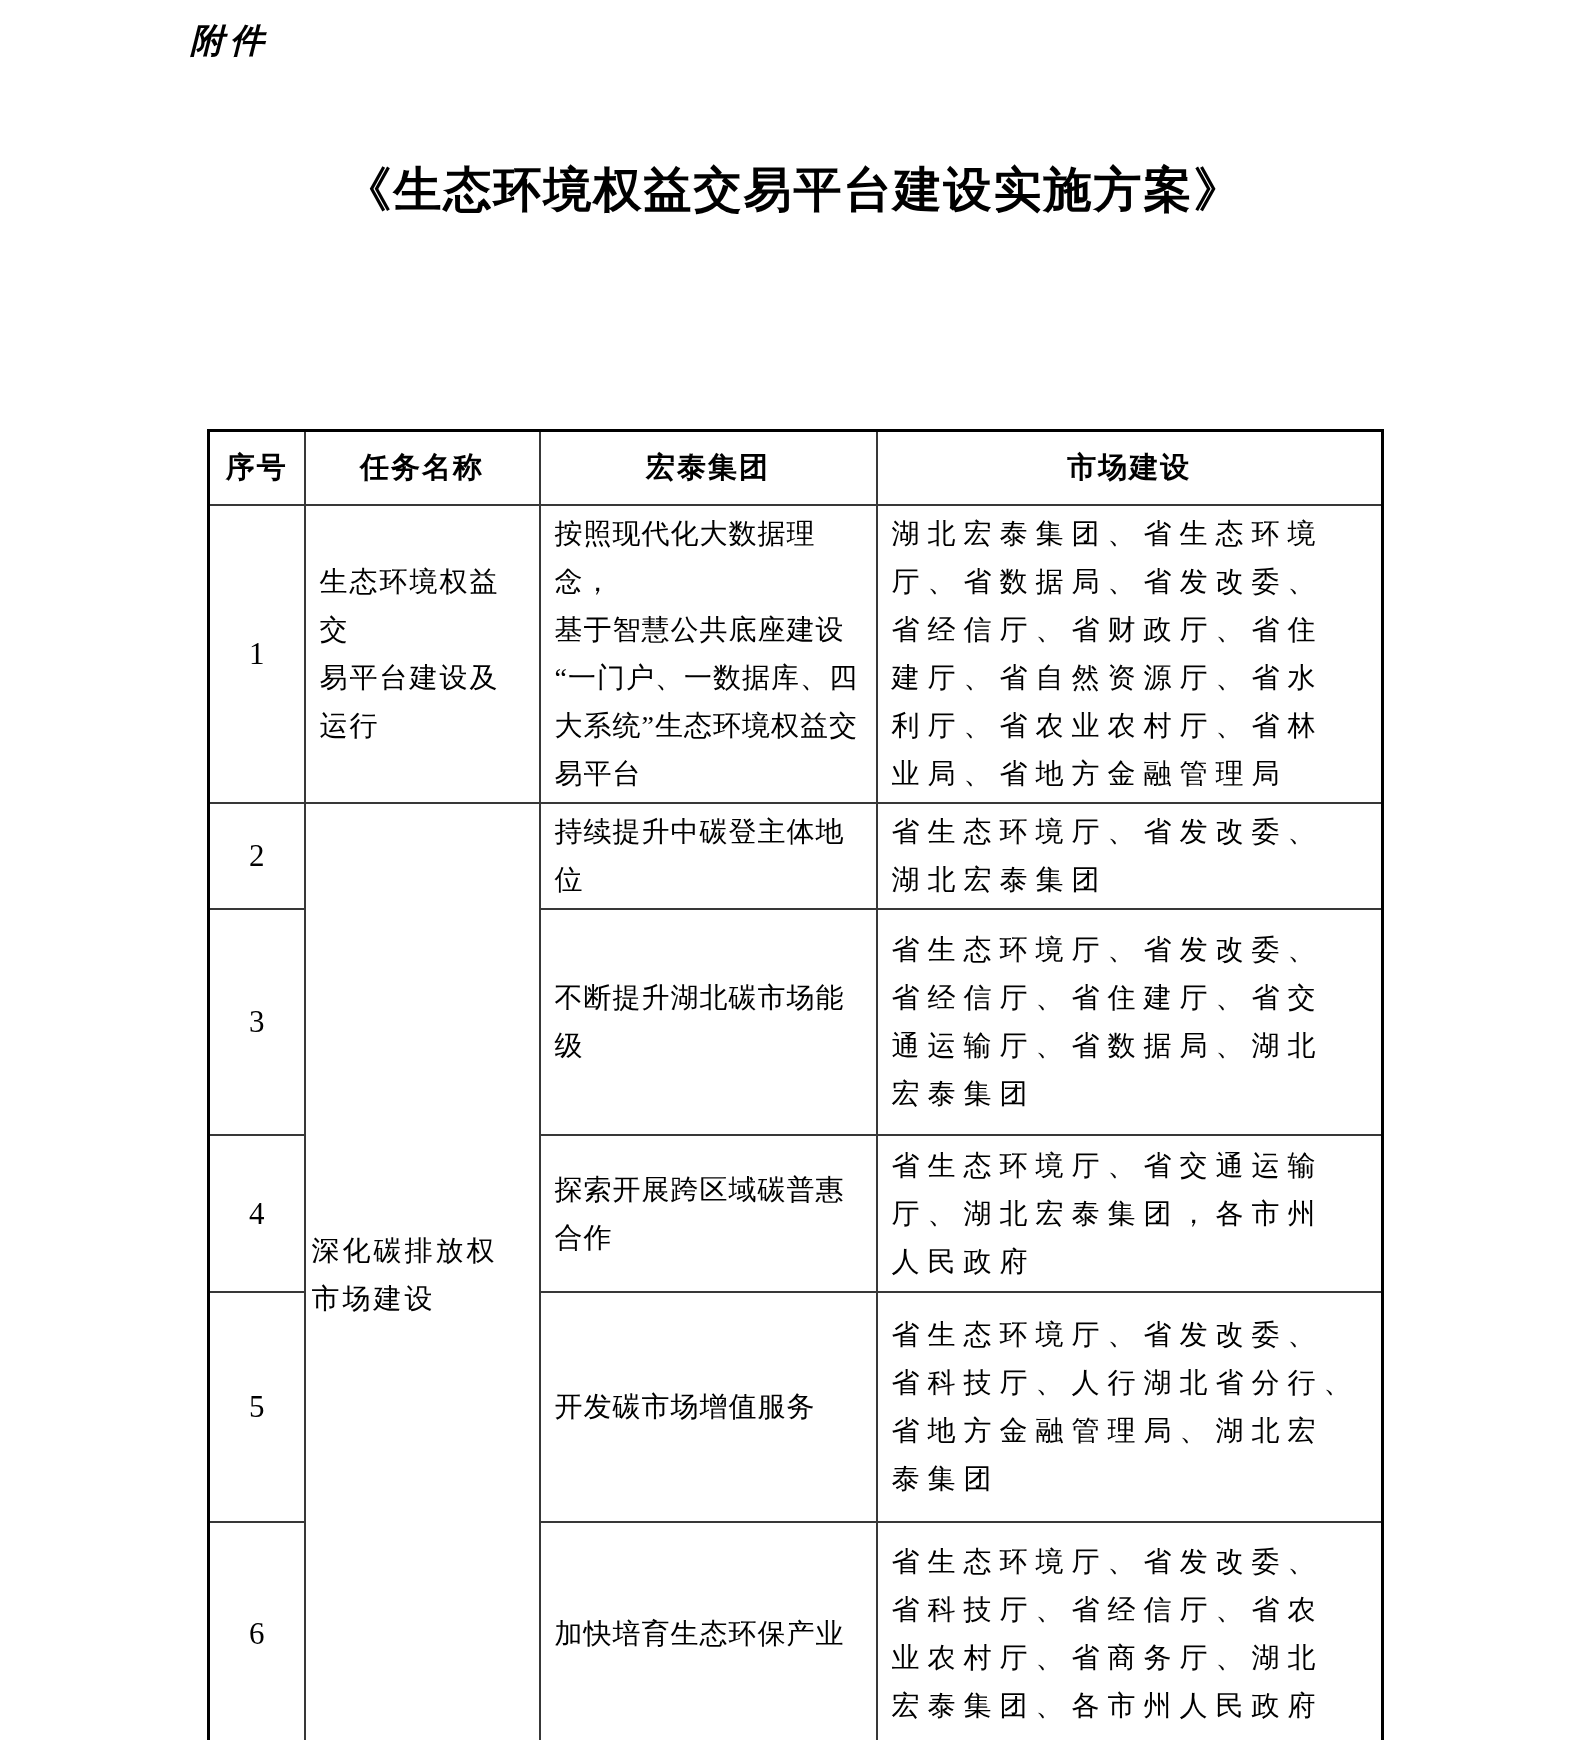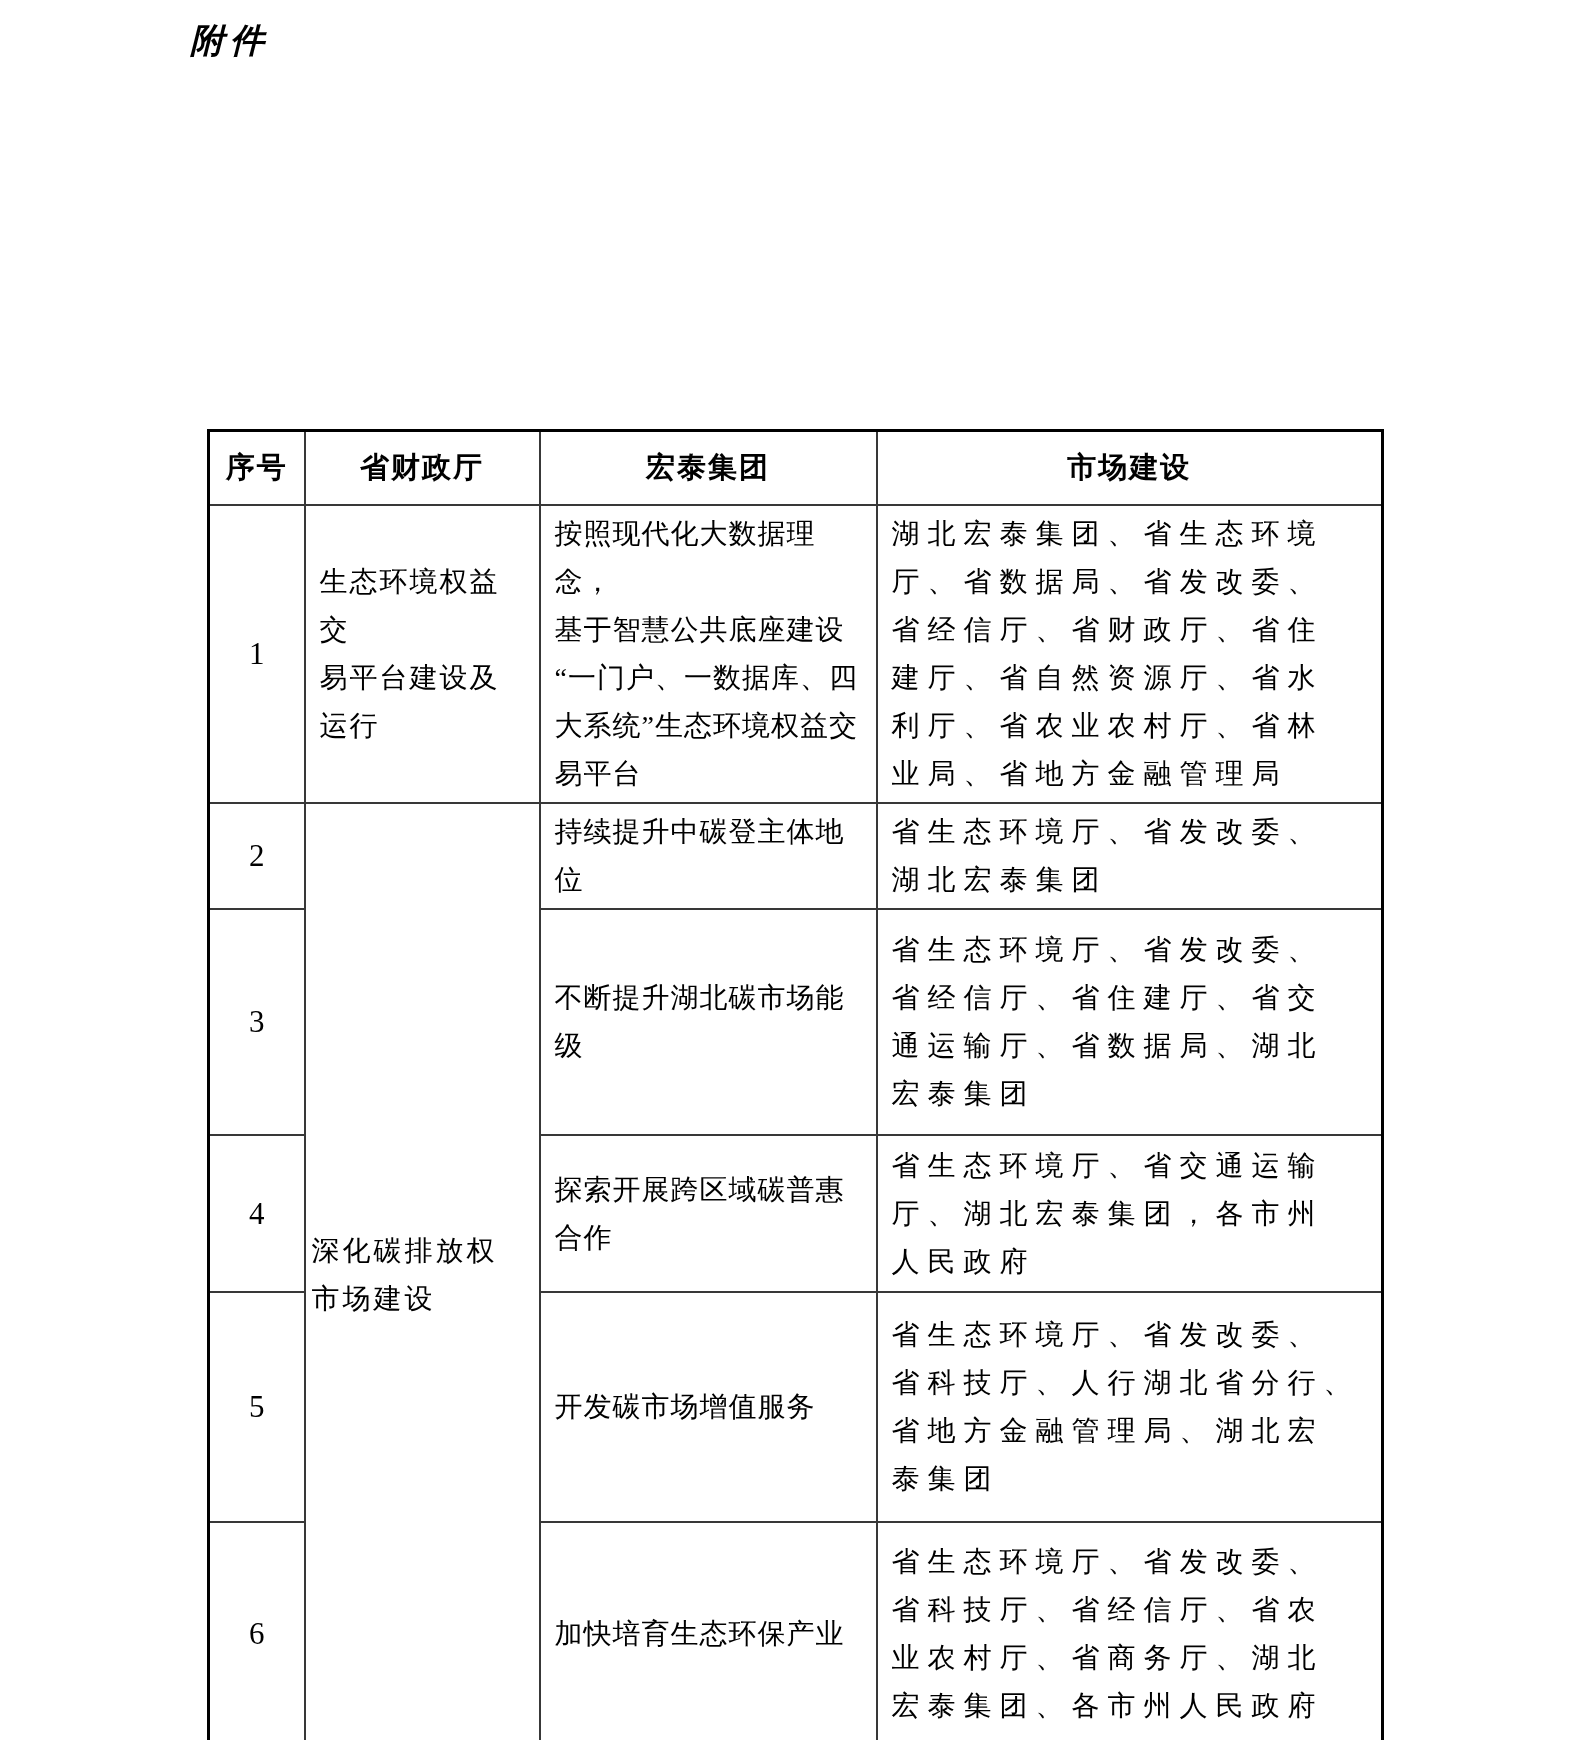--- a/index.html
+++ b/index.html
@@ -105,33 +105,34 @@
   tr.row-5  { height: 230px; }
   tr.row-6  { height: 225px; }
 </style>
 </head>
 <body>
 
 <div class="page">
 
   <div class="attachment">附件</div>
 
+  <div class="title1">《生态环境权益交易平台建设实施方案》</div>
 
 
   <table class="task-table">
     <colgroup>
       <col style="width:96px">
       <col style="width:235px">
       <col style="width:337px">
       <col style="width:506px">
     </colgroup>
     <tbody>
       <tr class="hrow">
         <th>序号</th>
-        <th>省财政厅</th>
+        <th>任务名称</th>
         <th>宏泰集团</th>
         <th>市场建设</th>
       </tr>
 
       <tr class="row-1">
         <td class="num">1</td>
         <td class="cell-text tname">生态环境权益交
 易平台建设及
 运行</td>
         <td class="cell-text">按照现代化大数据理念，

